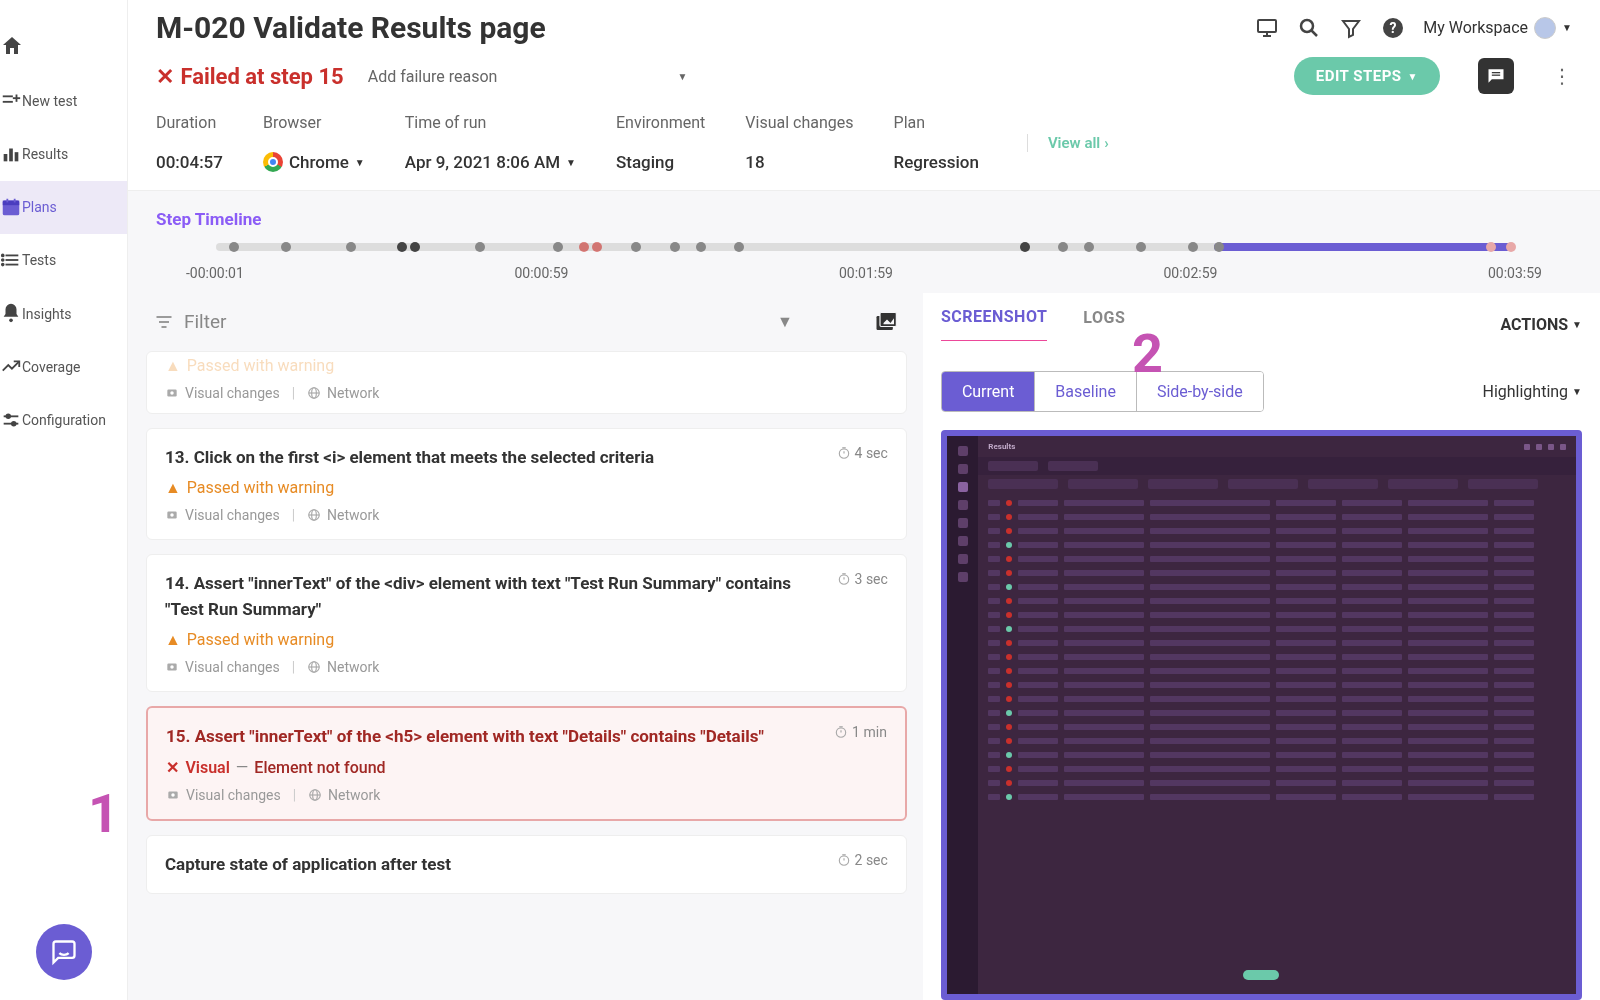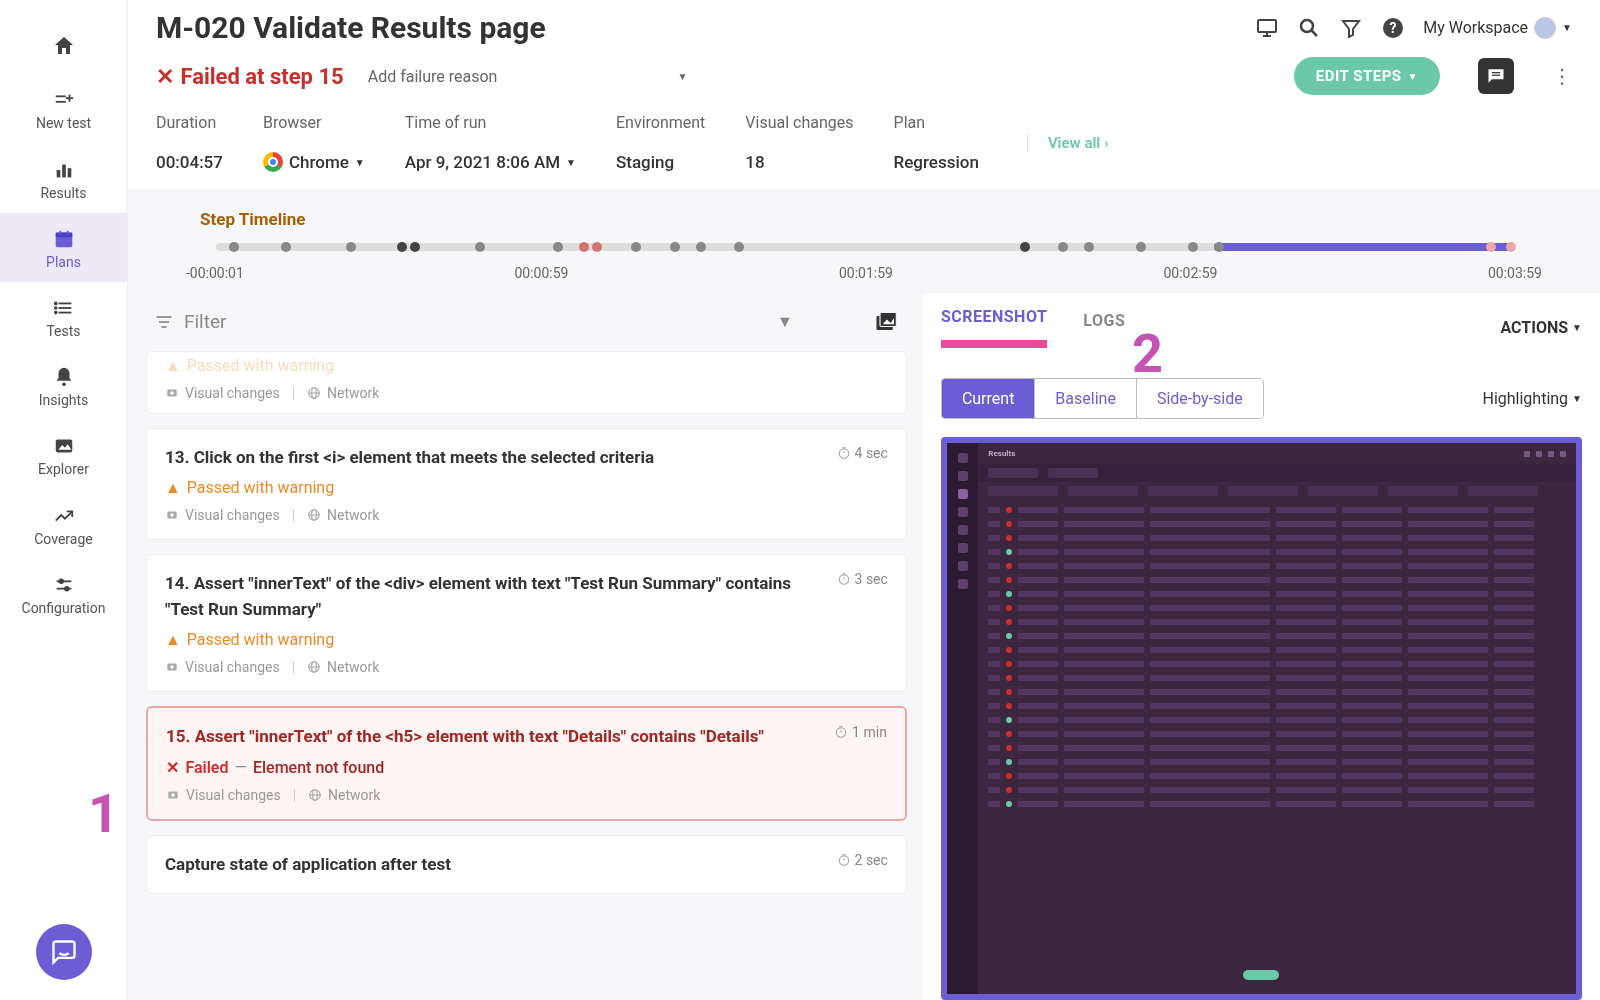--- a/index.html
+++ b/index.html
@@ -1,19 +1,19 @@
 <!DOCTYPE html>
 <html><head>
 <meta charset="utf-8">
 <style>
 * { box-sizing: border-box; margin: 0; padding: 0; font-family: -apple-system, BlinkMacSystemFont, "Segoe UI", Roboto, sans-serif; }
 body { background: #fff; color: #333; width: 1600px; height: 1000px; overflow: hidden; }
 .app { display: flex; height: 100%; }
 .sidebar { width: 128px; background: #fff; border-right: 1px solid #eee; display: flex; flex-direction: column; padding-top: 20px; position: relative; }
-.sidebar-item { display: flex; flex-direction: column; align-items: center; padding: 12px 0; cursor: pointer; color: #555; font-size: 14px; }
+.sidebar-item { display: flex; flex-direction: row; align-items: center; padding: 12px 0; cursor: pointer; color: #555; font-size: 14px; }
 .sidebar-item.active { background: #ede9f7; color: #6b5dd3; }
 .sidebar-item .icon { font-size: 22px; margin-bottom: 4px; }
 .chat-bubble { position: absolute; bottom: 20px; left: 50%; transform: translateX(-50%); width: 56px; height: 56px; background: #6b5dd3; border-radius: 50%; display: flex; align-items: center; justify-content: center; }
 .annotation { position: absolute; font-size: 54px; font-weight: 700; color: #c553b3; z-index: 100; }
 .annotation.one { left: 88px; top: 782px; }
 .annotation.two { left: 1132px; top: 322px; }
 .main { flex: 1; display: flex; flex-direction: column; overflow: hidden; }
 .header { padding: 10px 28px 0 28px; }
 .title-row { display: flex; align-items: center; justify-content: space-between; }
 .page-title { font-size: 30px; font-weight: 700; color: #333; }
@@ -30,21 +30,21 @@
 .comment-btn { width: 36px; height: 36px; background: #333; border-radius: 6px; display: flex; align-items: center; justify-content: center; color: #fff; margin-left: 14px; cursor: pointer; }
 .more-btn { font-size: 20px; color: #666; margin-left: 14px; cursor: pointer; }
 .meta-row { display: flex; gap: 40px; margin-top: 18px; padding-bottom: 18px; }
 .meta-item { display: flex; flex-direction: column; gap: 20px; }
 .meta-label { color: #666; font-size: 16px; }
 .meta-value { color: #333; font-size: 17px; font-weight: 500; display: flex; align-items: center; gap: 6px; }
 .chrome-icon { width: 20px; height: 20px; border-radius: 50%; background: conic-gradient(#ea4335 0 120deg, #34a853 120deg 240deg, #fbbc05 240deg 360deg); position: relative; }
 .chrome-icon::after { content: ''; position: absolute; inset: 5px; background: #4285f4; border-radius: 50%; border: 2px solid #fff; }
 .view-all { color: #6bc9aa; font-size: 15px; font-weight: 600; border-left: 1px solid #ddd; padding-left: 20px; margin-left: 8px; display: flex; align-items: center; align-self: center; cursor: pointer; }
 .timeline-section { background: #f7f7f9; padding: 18px 28px 12px 28px; border-top: 1px solid #eee; }
-.timeline-title { font-size: 17px; font-weight: 700; color: #a16207; margin-bottom: 14px; margin-left: 44px; }
+.timeline-title { font-size: 17px; font-weight: 700; color: #8b5cf6; margin-bottom: 14px; }
 .timeline-bar { position: relative; height: 8px; background: #ddd; border-radius: 4px; margin: 0 60px; }
 .timeline-fill { position: absolute; right: 0; width: 23%; height: 100%; background: #6b5dd3; border-radius: 4px; }
 .timeline-dot { position: absolute; width: 10px; height: 10px; background: #888; border-radius: 50%; top: -1px; }
 .timeline-dot.dark { background: #444; }
 .timeline-dot.red { background: rgba(201, 48, 44, 0.6); }
 .timeline-dot.pink { background: #e8a8a8; }
 .timeline-ticks { display: flex; justify-content: space-between; margin: 14px 30px 0 30px; color: #666; font-size: 14px; }
 .content { display: flex; flex: 1; overflow: hidden; }
 .left-panel { width: 54%; background: #f7f7f9; padding: 0 12px 0 18px; display: flex; flex-direction: column; overflow: hidden; }
 .filter-row { display: flex; align-items: center; padding: 14px 0 14px 8px; }
@@ -60,21 +60,21 @@
 .step-status { margin-top: 8px; font-size: 16px; display: flex; align-items: center; gap: 6px; }
 .step-status.warn { color: #e78b24; }
 .step-status.fail { color: #c9302c; font-weight: 600; }
 .step-status.fail .dash { color: #888; font-weight: 400; }
 .step-links { margin-top: 10px; display: flex; align-items: center; gap: 12px; color: #999; font-size: 14px; }
 .step-links .sep { color: #ccc; }
 .step-link { display: flex; align-items: center; gap: 6px; }
 .right-panel { flex: 1; background: #fff; padding: 0 18px 0 18px; display: flex; flex-direction: column; overflow: hidden; }
 .tabs-row { display: flex; align-items: center; padding: 14px 0 0 0; }
 .tab { padding: 0 0 14px 0; margin-right: 36px; font-size: 16px; font-weight: 700; color: #888; cursor: pointer; letter-spacing: 0.5px; }
-.tab.active { color: #6b5dd3; border-bottom: 8px solid #ec4899; }
+.tab.active { color: #6b5dd3; border-bottom: 1px solid #ec4899; }
 .actions-dd { margin-left: auto; font-weight: 700; color: #333; font-size: 16px; display: flex; align-items: center; gap: 4px; cursor: pointer; }
 .compare-row { display: flex; align-items: center; margin-top: 30px; }
 .seg-group { display: flex; border: 1px solid #bbb; border-radius: 4px; overflow: hidden; }
 .seg-btn { padding: 10px 20px; font-size: 16px; background: #fff; color: #6b5dd3; cursor: pointer; border-right: 1px solid #bbb; }
 .seg-btn:last-child { border-right: none; }
 .seg-btn.active { background: #6b5dd3; color: #fff; }
 .highlight-dd { margin-left: auto; color: #333; font-size: 16px; display: flex; align-items: center; gap: 4px; cursor: pointer; }
 .screenshot-box { margin-top: 18px; flex: 1; border: 6px solid #6b5dd3; border-radius: 4px; background: #3d2640; position: relative; overflow: hidden; }
 .mini-app { position: absolute; inset: 0; display: flex; font-size: 5px; color: #bfa8c7; }
 .mini-sidebar { width: 5%; background: #2b1a31; display: flex; flex-direction: column; align-items: center; padding-top: 10px; gap: 8px; }
@@ -165,29 +165,20 @@
       <span class="icon">
         <svg width="22" height="22" viewBox="0 0 24 24" fill="#444">
             <path d="M12 2a6 6 0 0 0-6 6v5l-2 3h16l-2-3V8a6 6 0 0 0-6-6z"></path>
             <circle cx="12" cy="20" r="2"></circle>
           </svg>
       </span>
       <span>Insights</span>
     </div>
     <div class="sidebar-item">
       <span class="icon">
-        <svg width="22" height="22" viewBox="0 0 24 24" fill="#444">
-            <rect x="3" y="5" width="18" height="14" rx="2"></rect>
-            <polygon points="6,16 10,11 13,14 16,10 20,16" fill="#fff"></polygon>
-          </svg>
-      </span>
-      <span>Explorer</span>
-    </div>
-    <div class="sidebar-item">
-      <span class="icon">
         <svg width="22" height="22" viewBox="0 0 24 24" fill="none" stroke="#444" stroke-width="2">
             <polyline points="3,17 9,11 13,15 21,7"></polyline>
             <polyline points="15,7 21,7 21,13"></polyline>
           </svg>
       </span>
       <span>Coverage</span>
     </div>
     <div class="sidebar-item">
       <span class="icon">
         <svg width="22" height="22" viewBox="0 0 24 24" fill="none" stroke="#444" stroke-width="2">
@@ -459,21 +450,21 @@
                   <svg width="14" height="14" viewBox="0 0 24 24" fill="none" stroke="#aaa" stroke-width="2">
                     <circle cx="12" cy="13" r="8"></circle>
                     <line x1="12" y1="9" x2="12" y2="13"></line>
                     <line x1="9" y1="3" x2="15" y2="3"></line>
                   </svg>
                   <span>1 min</span>
                 </div>
             </div>
             <div class="step-status fail">
               <span>✕</span>
-              <span>Failed</span>
+              <span>Visual</span>
               <span class="dash">—</span>
               <span style="color:#a02824;font-weight:500">Element not found</span>
             </div>
             <div class="step-links">
               <span class="step-link">
                   <svg width="14" height="14" viewBox="0 0 24 24" fill="#aaa">
                     <rect x="4" y="6" width="16" height="12" rx="2"></rect>
                     <circle cx="12" cy="12" r="3" fill="#fff"></circle>
                   </svg>
                   <span>Visual changes</span>

